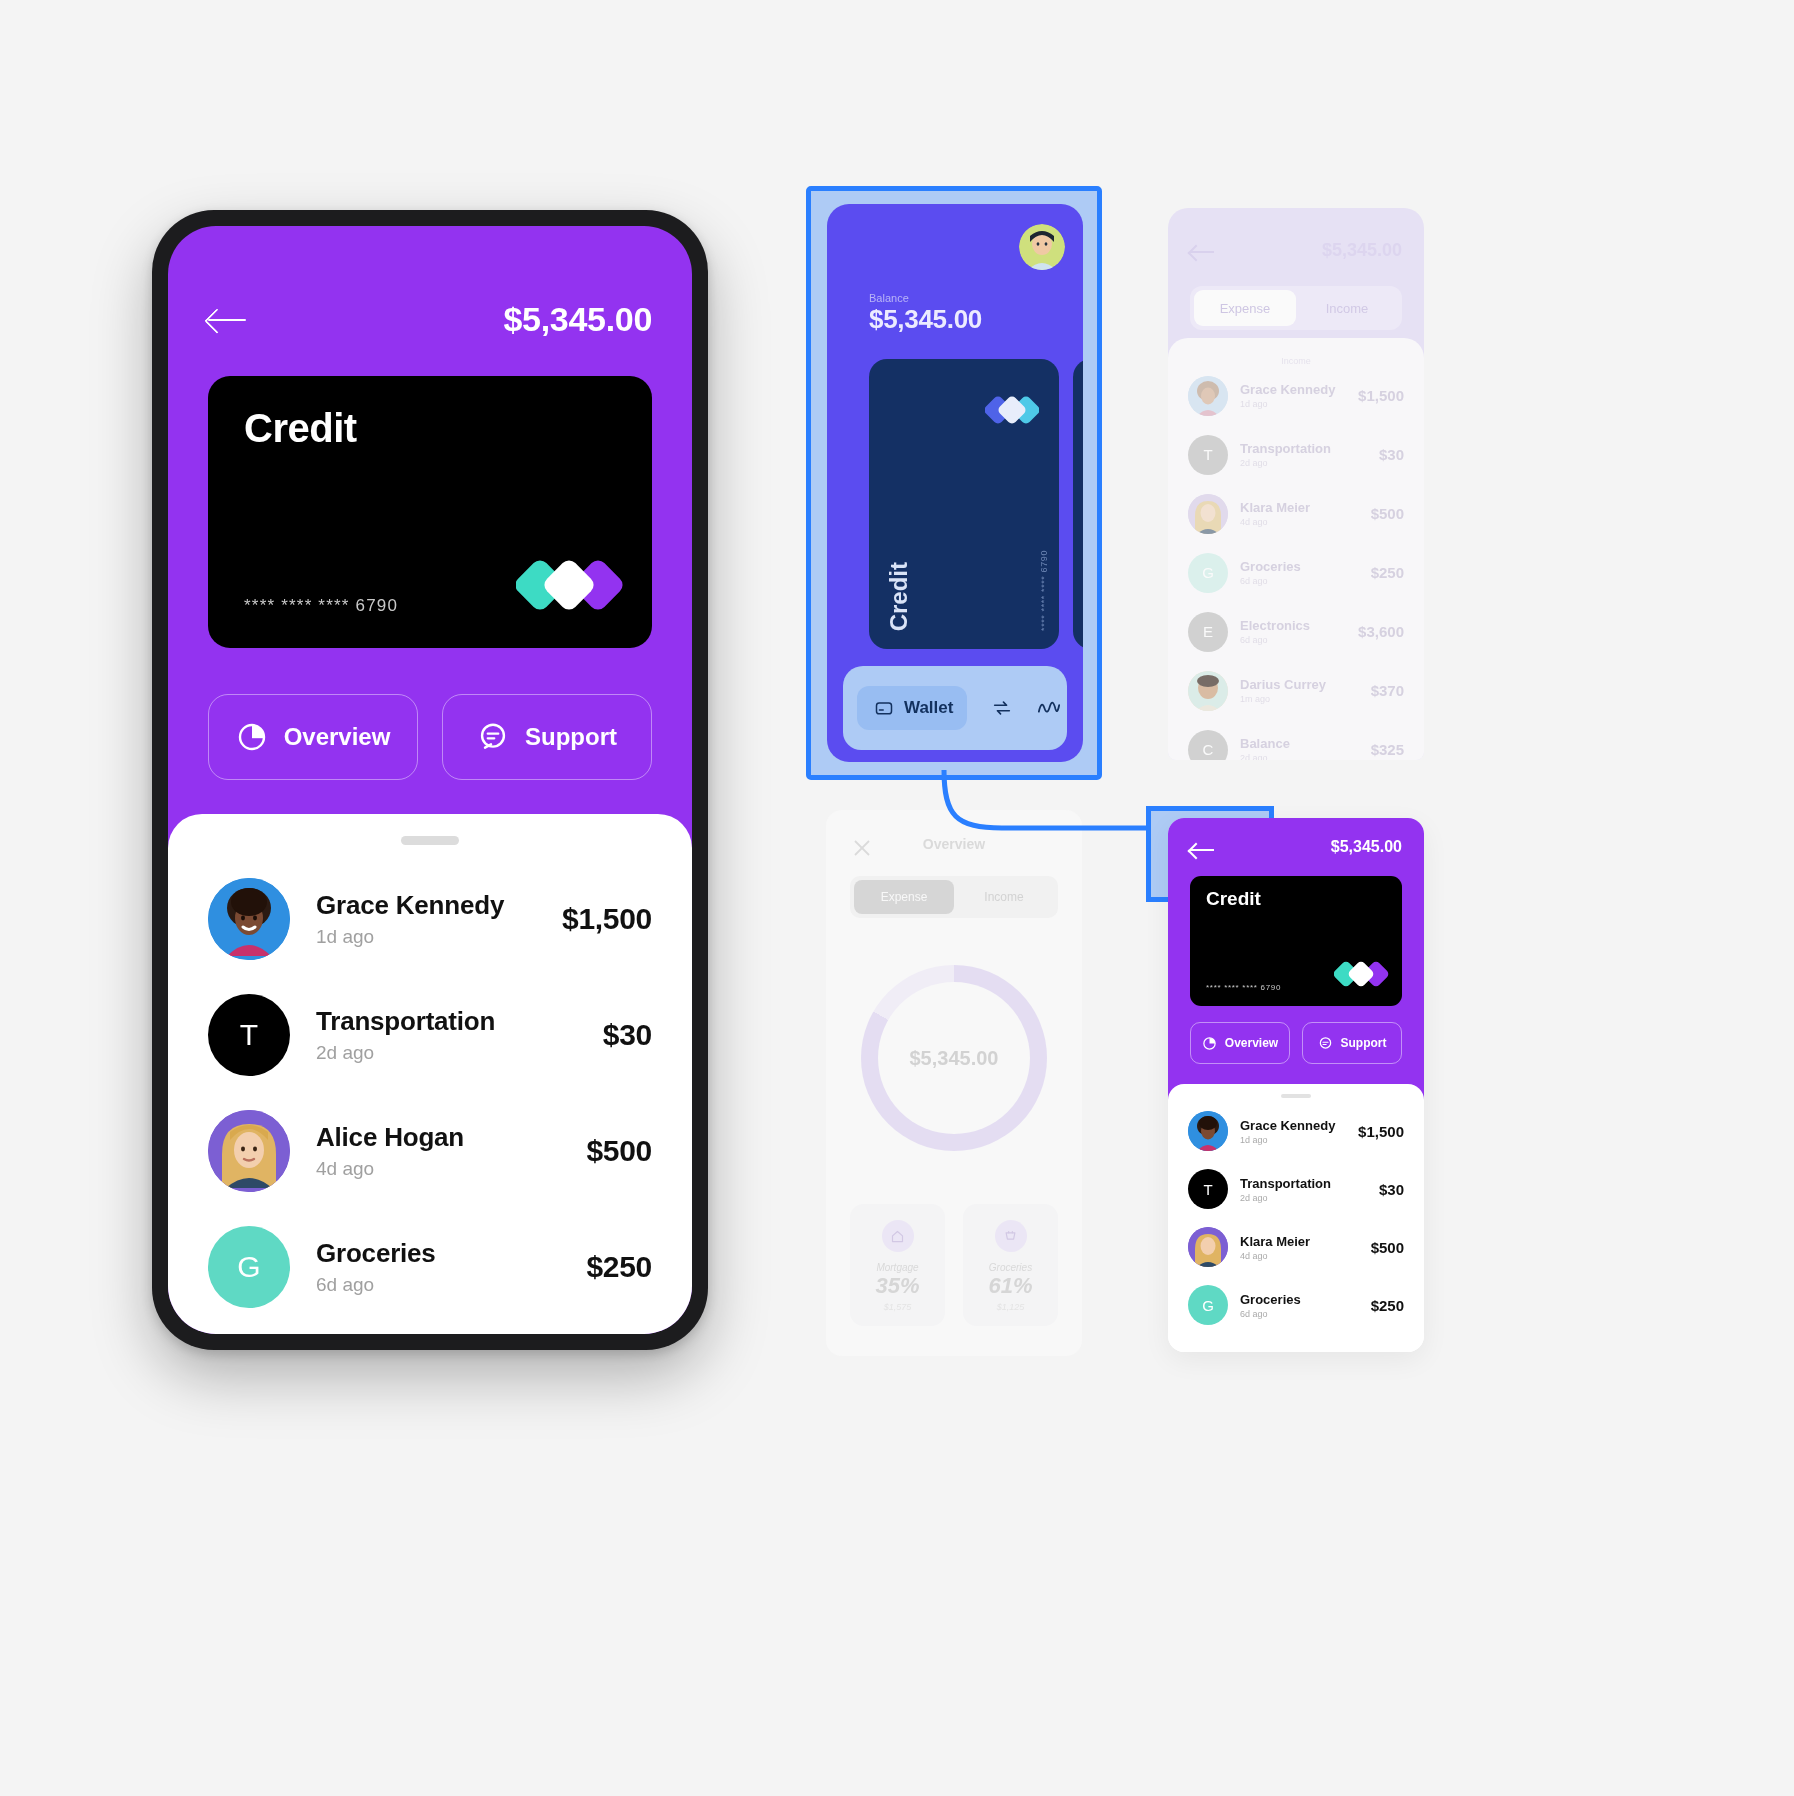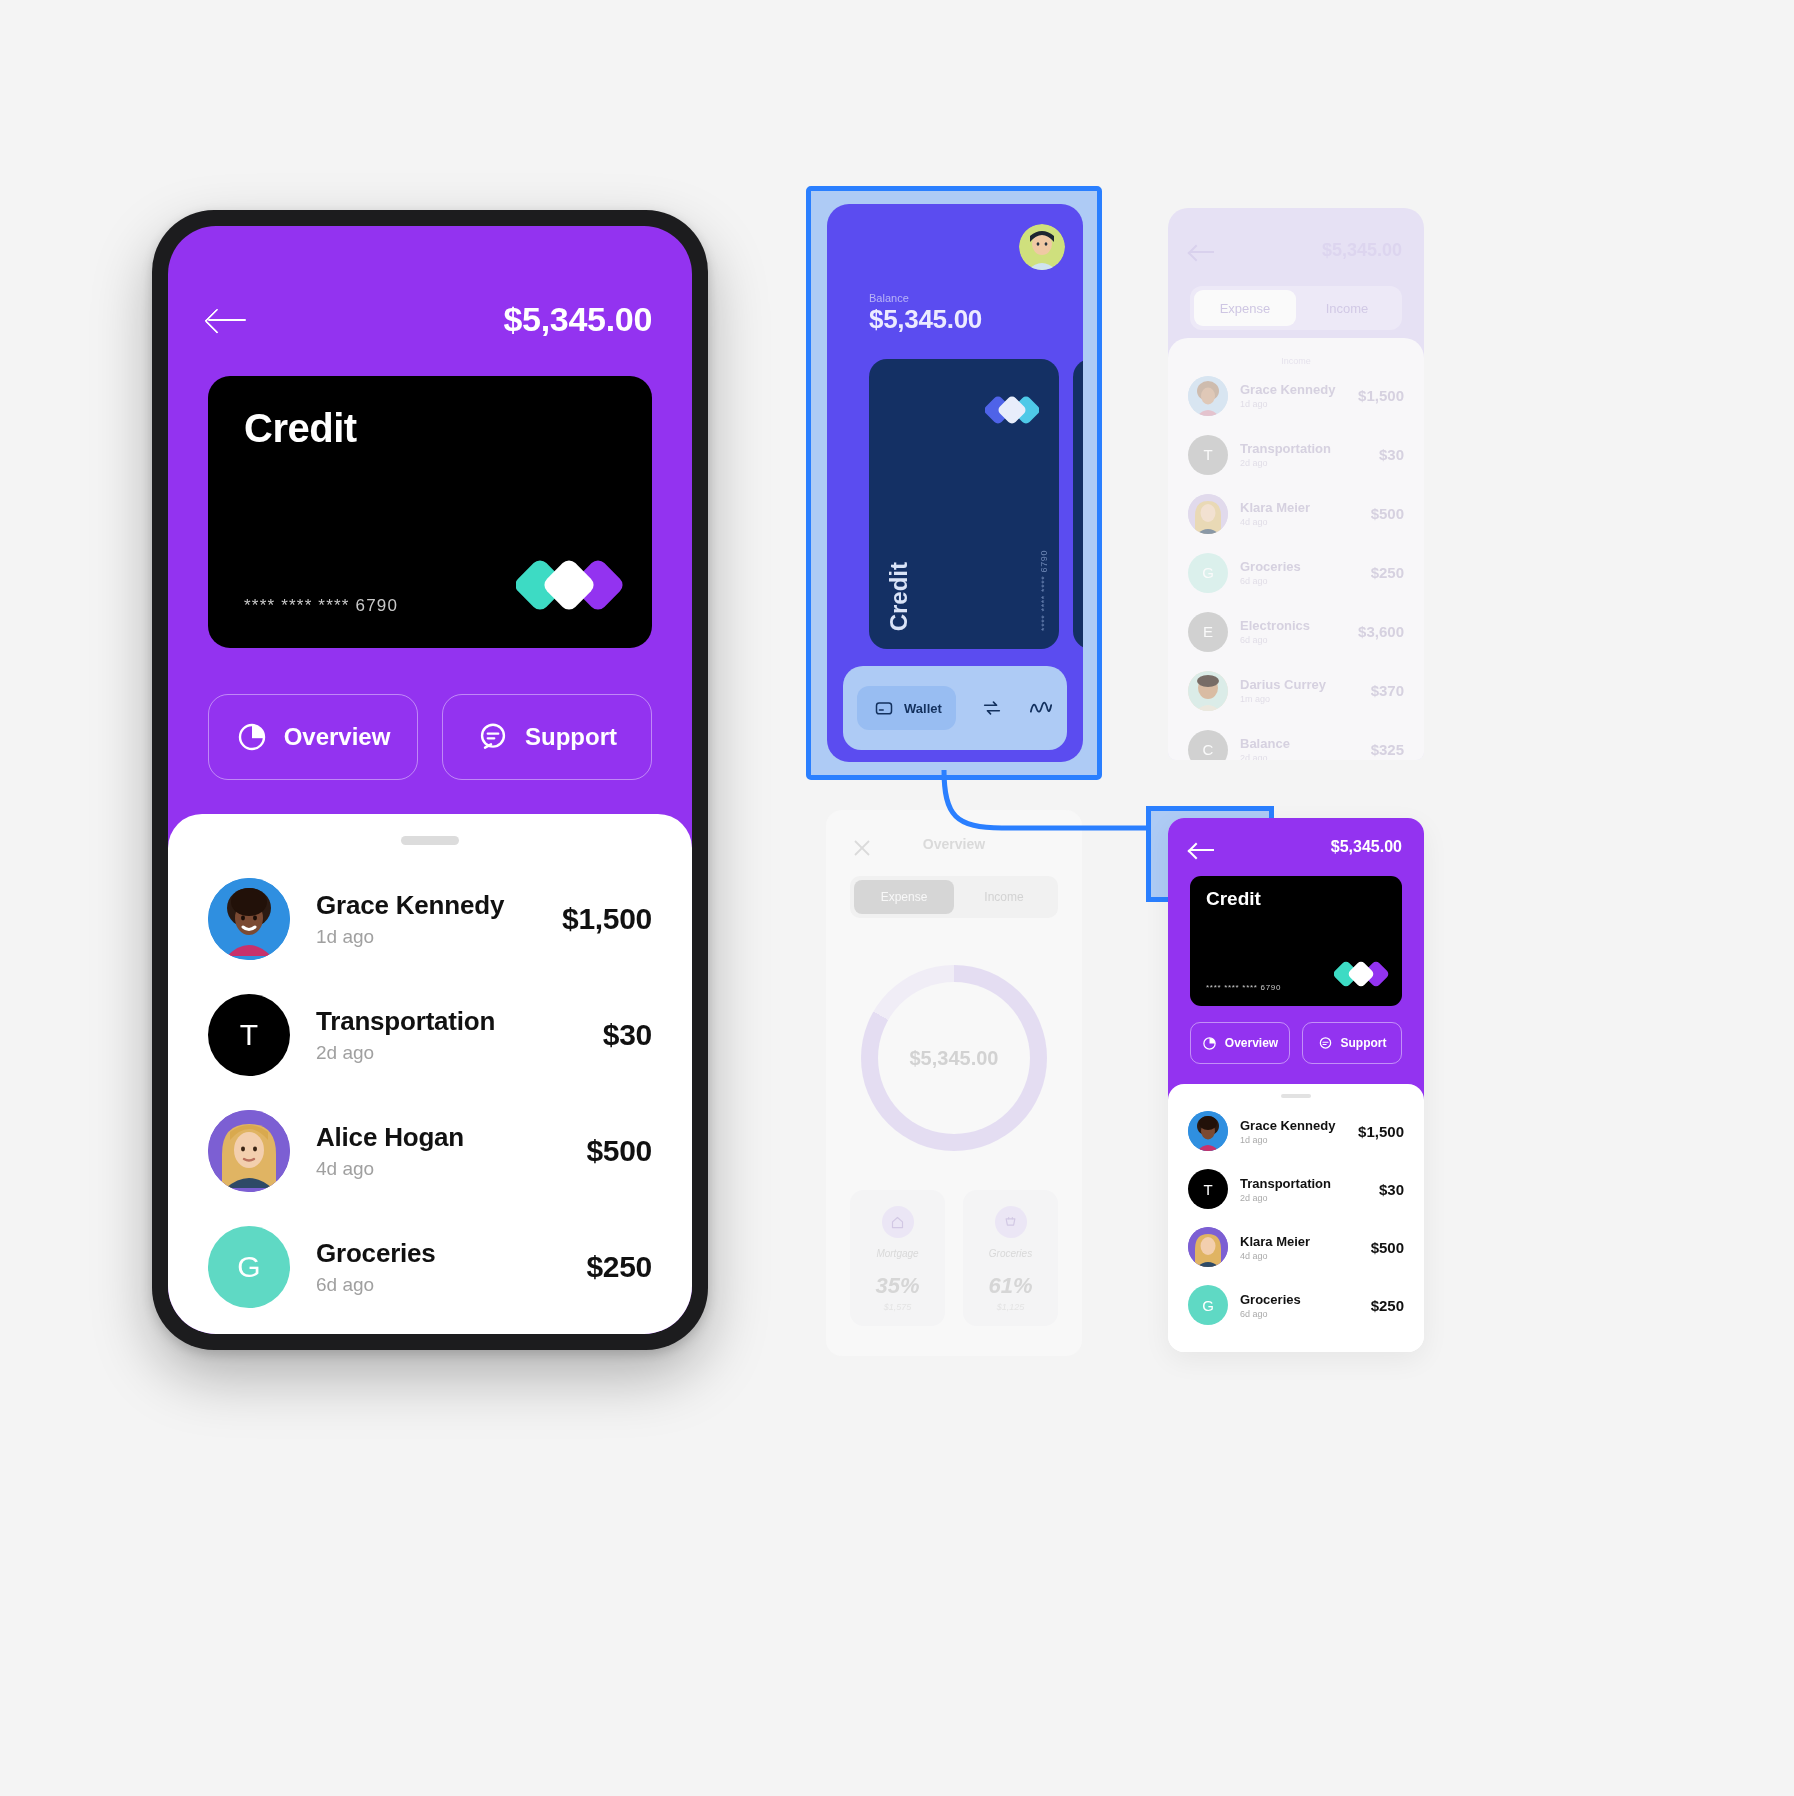--- a/index.html
+++ b/index.html
@@ -96,21 +96,21 @@
     writing-mode: vertical-rl; transform: rotate(180deg);
   }
   .m-logo { position:absolute; right:20px; top:30px; width:54px; height:42px; }
   .m-nav {
     position:absolute; left:16px; right:16px; bottom:12px; height:84px;
     background:#aecbf5; border-radius:20px 20px 18px 18px; display:flex; align-items:center; padding:0 14px; gap:10px;
   }
   .m-nav-pill {
     display:flex; align-items:center; gap:7px; background:#98bdf2; border-radius:12px; padding:9px 14px;
   }
-  .m-nav-pill .lbl { font-size:13px; font-weight:700; color:#13315e; }
+  .m-nav-pill .lbl { font-size:17px; font-weight:700; color:#13315e; }
   .m-nav-ico { width:26px; height:26px; display:flex; align-items:center; justify-content:center; }
 
   
   #fade-tx {
     position:absolute; left:1168px; top:208px; width:256px; height:552px;
     background:#ded6f5; border-radius:20px 20px 8px 8px; overflow:hidden; opacity:.62;
   }
   .ft-head { position:relative; height:130px; }
   .ft-back { position:absolute; left:22px; top:36px; width:24px; height:16px; }
   .ft-back::before { content:""; position:absolute; left:0; top:7px; width:24px; height:2px; background:#c9bde9; }
@@ -145,21 +145,21 @@
     display:flex; align-items:center; justify-content:center;
   }
   .ov-donut::after {
     content:""; width:152px; height:152px; border-radius:50%; background:#fafafa; position:absolute;
   }
   .ov-donut .val { position:relative; z-index:2; font-size:20px; font-weight:600; color:#c3c3c3; }
   .ov-stats { position:absolute; left:24px; right:24px; bottom:30px; display:flex; gap:18px; }
   .ov-stat { flex:1; background:#f4f4f6; border-radius:14px; padding:16px 0 14px; text-align:center;font-style:italic; }
   .ov-ico { width:32px; height:32px; border-radius:50%; background:#e8e0f6; margin:0 auto 10px; display:flex; align-items:center; justify-content:center; }
   .ov-lbl { font-size:10px; color:#cdcdcd; }
-  .ov-pct { font-size:22px; font-weight:700; color:#c9c9c9; margin-top:14px; }
+  .ov-pct { font-size:22px; font-weight:700; color:#c9c9c9; }
   .ov-sub { font-size:9px; color:#dcdcdc; margin-top:3px; }
 
   
   #sel2 { position:absolute; left:1146px; top:806px; width:128px; height:96px; border:5px solid #2a7fff; background:#aecbf5; }
   #br-phone {
     position:absolute; left:1168px; top:818px; width:256px; height:534px;
     background:#fff; border-radius:16px; overflow:hidden;
     box-shadow:0 8px 28px rgba(0,0,0,.06);
   }
   .br-top { position:relative; height:284px; background:#9333f0; }

